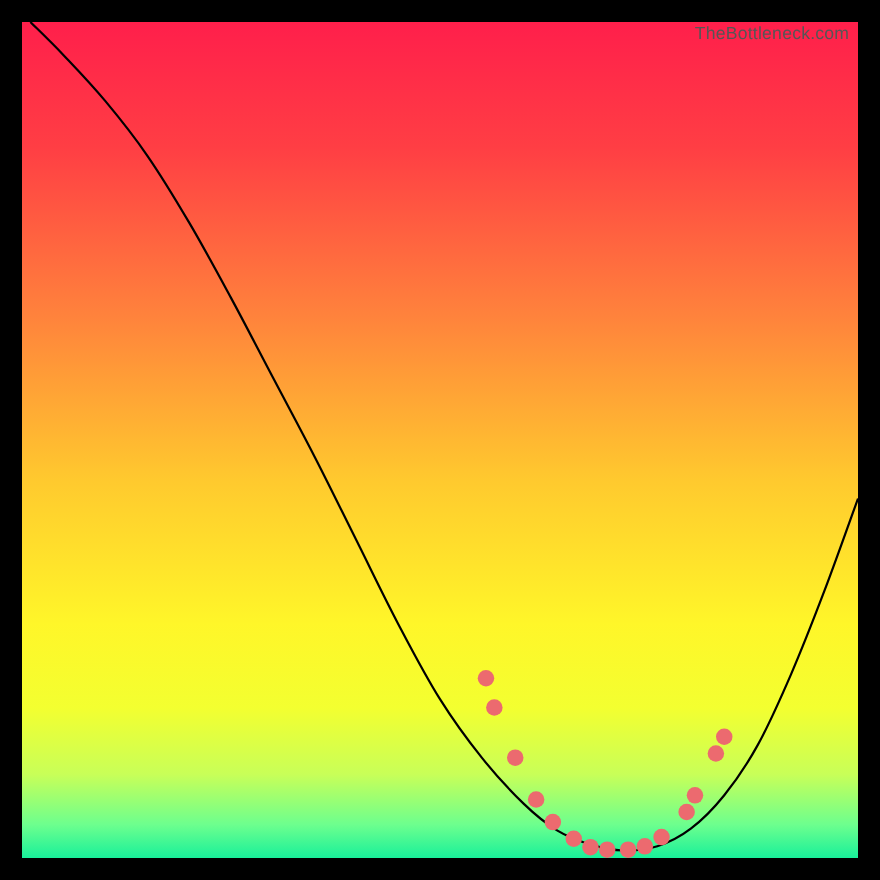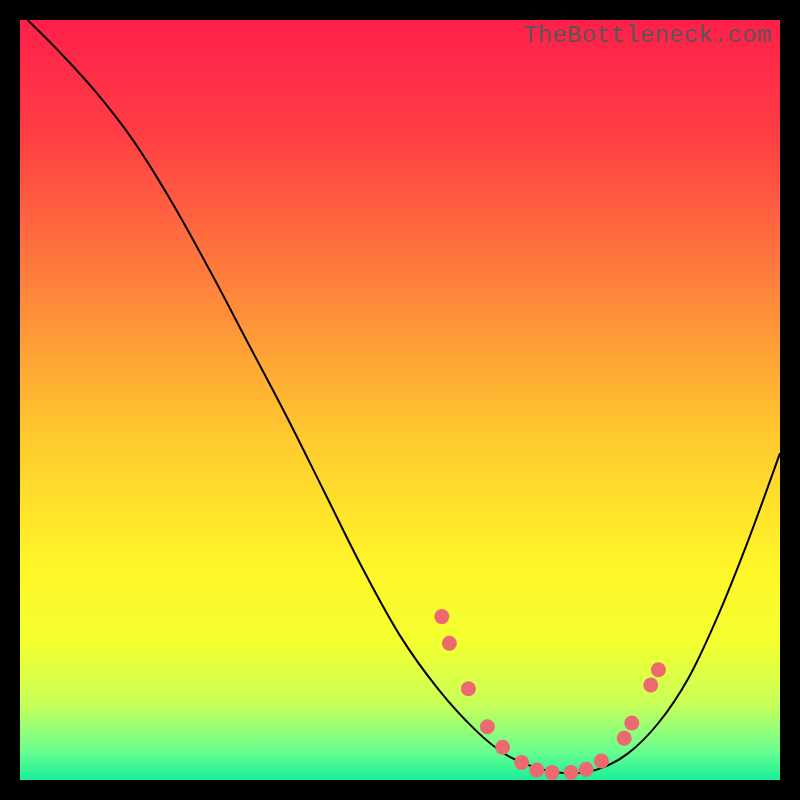--- a/index.html
+++ b/index.html
@@ -16,22 +16,22 @@
     position: absolute;
     left: 0;
     top: 0;
     width: 760px;
     height: 760px;
   }
   .watermark {
     position: absolute;
     top: 2px;
     right: 8px;
-    font-family: Liberation Mono, monospace;
-    font-size: 24px;
+    font-family: Liberation Sans, sans-serif;
+    font-size: 16px;
     font-weight: 400;
     color: #565656;
     letter-spacing: 0.2px;
     text-align: right;
   }
 </style>
 </head>
 <body>
 
 <div class="frame">

